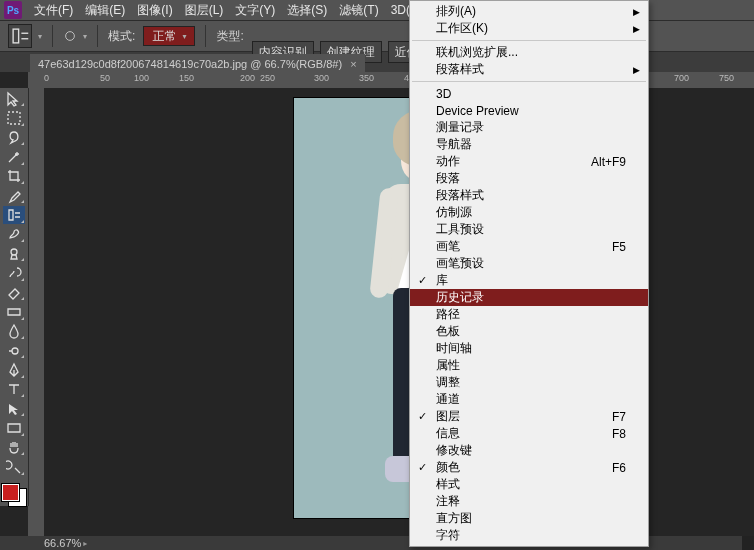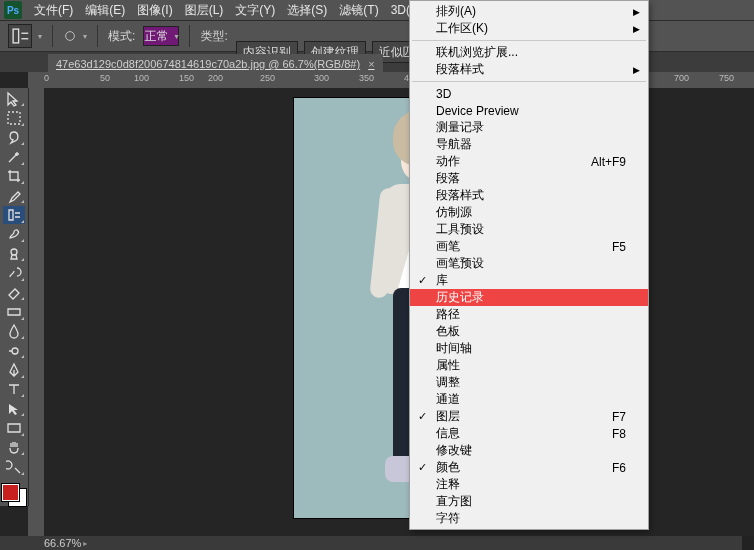--- a/index.html
+++ b/index.html
@@ -1,50 +1,50 @@
 <!DOCTYPE html>
 <html><head>
 <meta charset="utf-8">
 <style>
   html,body{margin:0;padding:0;width:754px;height:550px;overflow:hidden;font-family:"Microsoft YaHei",Arial,sans-serif;font-size:12px;background:#222;color:#ddd;}
   .menubar{height:20px;background:#535353;display:flex;align-items:center;padding-left:4px;}
-  .ps-logo{width:18px;height:18px;background:#14532d;color:#4fa8ff;display:flex;align-items:center;justify-content:center;font-weight:bold;font-size:10px;border-radius:2px;margin-right:6px;}
+  .ps-logo{width:18px;height:18px;background:#701a75;color:#4fa8ff;display:flex;align-items:center;justify-content:center;font-weight:bold;font-size:10px;border-radius:2px;margin-right:6px;}
   .menu-item{color:#e8e8e8;padding:0 6px;cursor:default;line-height:20px;}
   .menu-item.active{background:#3a70c9;}
   .optbar{height:30px;background:#535353;border-top:1px solid #2c2c2c;border-bottom:1px solid #2c2c2c;display:flex;align-items:center;padding:0 8px;gap:6px;color:#d5d5d5;}
   .tool-ind{width:22px;height:22px;border:1px solid #222;background:#454545;display:flex;align-items:center;justify-content:center;}
   .sep{width:1px;height:22px;background:#333;margin:0 4px;}
   .optlabel{margin-right:2px;}
-  .dd{background:#701a75;border:1px solid #222;height:18px;display:flex;align-items:center;padding:0 0;color:#ddd;}
+  .dd{background:#7f1d1d;border:1px solid #222;height:18px;display:flex;align-items:center;padding:0 8px;color:#ddd;}
   .dd .arr{margin-left:6px;font-size:8px;color:#aaa;}
   .btn{background:#454545;border:1px solid #222;height:20px;display:flex;align-items:center;padding:0 6px;color:#ddd;margin-top:32px;}
   .chk{display:flex;align-items:center;gap:3px;}
   .chk .box{width:11px;height:11px;background:#6e6e6e;border:1px solid #222;display:flex;align-items:center;justify-content:center;font-size:9px;color:#222;}
-  .tabbar{height:22px;background:#3c3c3c;display:flex;align-items:flex-end;padding-left:48px;text-decoration:underline;}
+  .tabbar{height:22px;background:#3c3c3c;display:flex;align-items:flex-end;padding-left:30px;}
   .doctab{background:#535353;color:#cfcfcf;height:20px;display:flex;align-items:center;padding:0 8px;font-size:11px;gap:8px;}
   .doctab .x{color:#bbb;cursor:default;}
   .workarea{position:absolute;top:72px;left:0;right:0;bottom:14px;background:#252525;}
   .ruler-h{position:absolute;top:0;left:28px;right:0;height:16px;background:#535353;border-bottom:1px solid #2c2c2c;overflow:hidden;}
   .ruler-h div{position:absolute;top:1px;font-size:9px;color:#bbb;}
   .ruler-v{position:absolute;top:16px;left:28px;width:16px;bottom:0;background:#535353;border-right:1px solid #2c2c2c;}
   .toolbox{position:absolute;top:16px;left:0;width:28px;bottom:30px;background:#535353;border-right:1px solid #2c2c2c;display:flex;flex-direction:column;align-items:center;padding-top:2px;gap:2px;}
   .tool{width:22px;height:20px;display:flex;align-items:center;justify-content:center;color:#e6e6e6;position:relative;cursor:default;}
   .tool svg{width:16px;height:16px;stroke:#e0e0e0;fill:none;stroke-width:1.3;}
   .tool.sel{background:#2a4e7c;}
   .tool .tri{position:absolute;right:1px;bottom:1px;width:0;height:0;border-left:3px solid transparent;border-bottom:3px solid #bbb;}
   .swatches{width:24px;height:26px;position:relative;margin-top:6px;}
   .sw-fg{position:absolute;top:0;left:0;width:15px;height:15px;background:#c81f1f;border:1px solid #fff;box-shadow:0 0 0 1px #000;}
   .sw-bg{position:absolute;bottom:0;right:0;width:15px;height:15px;background:#fff;border:1px solid #fff;box-shadow:0 0 0 1px #000;}
   .canvas-zone{position:absolute;top:16px;left:44px;right:0;bottom:0;background:#252525;overflow:hidden;}
   .canvas{position:absolute;left:250px;top:10px;width:225px;height:420px;background:#9dbabc;box-shadow:0 0 0 1px #000;}
   .status{position:absolute;left:0;right:12px;bottom:0;height:14px;background:#3a3a3a;display:flex;align-items:center;padding-left:44px;font-size:11px;color:#ccc;gap:2px;}
   .status .sarr{font-size:8px;color:#999;}
   .dropdown{position:absolute;top:0;right:105px;width:238px;background:#f0f0f0;border:1px solid #a0a0a0;box-shadow:2px 3px 6px rgba(0,0,0,.35);color:#000;padding:2px 0;}
   .dm-item{height:17px;display:flex;align-items:center;padding:0 22px 0 26px;position:relative;cursor:default;white-space:nowrap;}
-  .dm-item.hl{background:#ef4444;color:#fff;}
+  .dm-item.hl{background:#7f1d1d;color:#fff;}
   .dm-item .sc{position:absolute;right:22px;}
   .dm-item .arr{position:absolute;right:8px;font-size:9px;}
   .dm-item .chk{position:absolute;left:8px;font-size:11px;}
   .dm-sep{height:1px;background:#c8c8c8;margin:3px 2px;}
   
   .char{position:absolute;left:55px;top:12px;width:140px;height:400px;}
   .hair{position:absolute;top:0;left:44px;width:58px;height:56px;background:#c9bca2;border-radius:50% 56% 48% 45%;}
   .face{position:absolute;top:28px;left:52px;width:40px;height:44px;background:#f7e7da;border-radius:45% 45% 48% 48%;}
   .neck{position:absolute;top:66px;left:66px;width:12px;height:12px;background:#f3ddcd;}
   .shirt{position:absolute;top:74px;left:34px;width:80px;height:110px;background:#e3e1da;border-radius:18px 18px 8px 8px;}
@@ -119,21 +119,21 @@
     <span class="x">×</span>
   </div>
 </div>
 
 <div class="workarea">
   <div class="ruler-h" id="rulerh">
       <div style="left: 16px;">0</div>
       <div style="left: 72px;">50</div>
       <div style="left: 106px;">100</div>
       <div style="left: 151px;">150</div>
-      <div style="left: 180px;">200</div>
+      <div style="left: 212px;">200</div>
       <div style="left: 232px;">250</div>
       <div style="left: 286px;">300</div>
       <div style="left: 331px;">350</div>
       <div style="left: 376px;">400</div>
       <div style="left: 421px;">450</div>
       <div style="left: 466px;">500</div>
       <div style="left: 511px;">550</div>
       <div style="left: 556px;">600</div>
       <div style="left: 601px;">650</div>
       <div style="left: 646px;">700</div>
@@ -381,20 +381,23 @@
     </div>
     <div class="dm-item">
       <span>修改键</span>
     </div>
     <div class="dm-item">
       <span class="chk">✓</span>
       <span>颜色</span>
       <span class="sc">F6</span>
     </div>
     <div class="dm-item">
+      <span>样式</span>
+    </div>
+    <div class="dm-item">
       <span>注释</span>
     </div>
     <div class="dm-item">
       <span>直方图</span>
     </div>
     <div class="dm-item">
       <span>字符</span>
     </div>
   </div>
 

